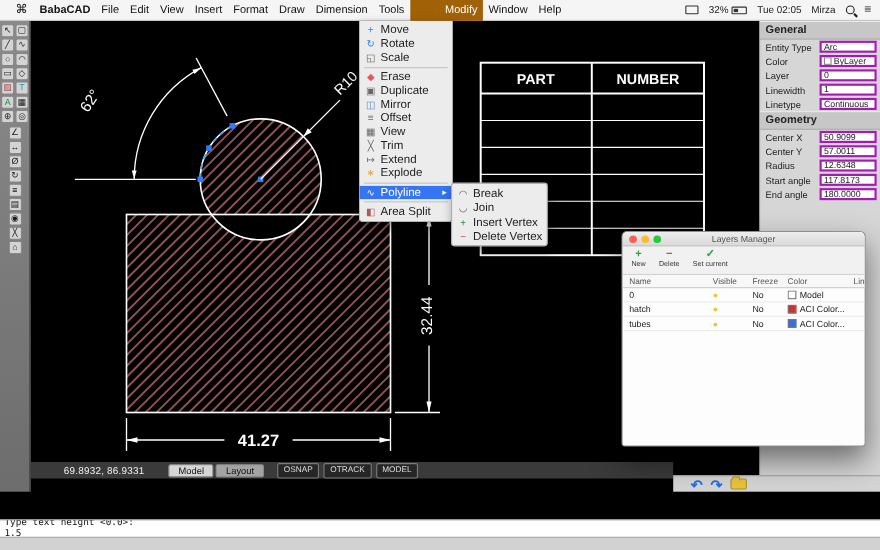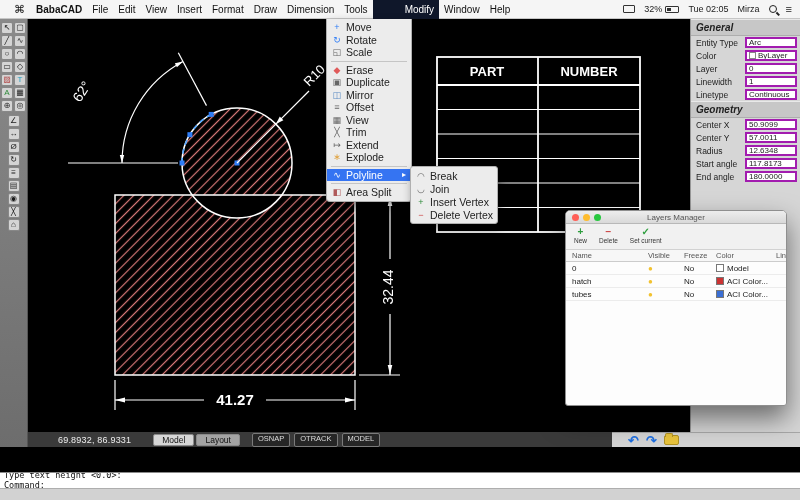--- a/index.html
+++ b/index.html
@@ -7,21 +7,21 @@
   body { font-family:"Liberation Sans",sans-serif; background:#000; position:relative; }
   .screen { position:absolute; inset:0; width:800px; height:500px; background:#000; }
 
   
   .menubar { position:absolute; left:0; top:0; width:800px; height:19px; background:#f5f5f5;
     border-bottom:1px solid #c6c6c6; display:flex; align-items:center; font-size:10px; color:#111;
     padding:0 8px; z-index:70; }
   .mb-item { padding:0 5px; height:19px; line-height:19px; white-space:nowrap; }
   .mb-apple { font-size:11px; padding:0 6px; }
   .mb-app { font-weight:bold; }
-  .mb-item.active { background:#0f172a; color:#fff;padding-left:32px; }
+  .mb-item.active { background:#a16207; color:#fff;padding-left:32px; }
   .mb-right { margin-left:auto; display:flex; align-items:center; gap:9px; font-size:9px; color:#222; }
   .display-ic { width:12px; height:8px; border:1px solid #333; border-radius:1px; display:inline-block; }
   .battery-wrap { display:flex; align-items:center; gap:3px; }
   .battery-ic { width:14px; height:7px; border:1px solid #333; border-radius:1px; position:relative; display:inline-block; }
   .battery-ic::after { content:""; position:absolute; left:1px; top:1px; bottom:1px; width:30%; background:#333; }
   .search-ic { width:8px; height:8px; border:1.5px solid #222; border-radius:50%; position:relative; display:inline-block; }
   .search-ic::after { content:""; position:absolute; width:4px; height:1.5px; background:#222; transform:rotate(45deg); left:6px; top:7px; }
   .list-ic { font-size:11px; }
 
   
@@ -34,21 +34,21 @@
 
   
   .canvas { position:absolute; left:28px; top:19px; width:662px; height:413px; background:#000; z-index:1; }
   .canvas svg { display:block; }
   .canvas text { fill:#fff; font-family:"Liberation Sans",sans-serif; }
 
   
   .props { position:absolute; left:690px; top:19px; width:110px; height:413px; background:#d6d6d6;
     border-left:1px solid #979797; font-size:8.5px; color:#222; z-index:5; }
   .props .sect { font-size:10px; font-weight:bold; padding:2px 5px; background:#c7c7c7;
-    border-top:1px solid #e9e9e9; border-bottom:1px solid #adadad;font-style:italic; }
+    border-top:1px solid #e9e9e9; border-bottom:1px solid #adadad; }
   .prow { display:flex; align-items:center; height:13px; padding:0 3px 0 5px; }
   .plabel { flex:1; white-space:nowrap; overflow:hidden; }
   .pval { width:52px; height:11px; background:#fff; border:2px solid #a21caf; font-size:8px;
     display:flex; align-items:center; gap:2px; padding:0 2px; overflow:hidden; white-space:nowrap; flex:none; }
   .swatch { width:7px; height:7px; border:1px solid #888; display:inline-block; flex:none; }
 
   
   .dropdown { position:absolute; left:326px; top:19px; width:86px; background:#ececec;
     border:1px solid #b0b0b0; border-top:none; border-radius:0 0 4px 4px;
     box-shadow:2px 4px 10px rgba(0,0,0,.4); z-index:80; font-size:10.5px; color:#222; padding:2px 0; }
@@ -78,21 +78,21 @@
   .lw-tool .ticon { font-size:10px; line-height:11px; font-weight:bold; }
   .lw-head, .lw-row { display:grid; grid-template-columns:76px 36px 32px 60px 1fr;
     align-items:center; padding-left:6px; }
   .lw-head { height:12px; font-size:7.5px; color:#555; background:#f7f7f7; border-bottom:1px solid #ccc; }
   .lw-row { height:13px; font-size:8px; color:#222; border-bottom:1px solid #ececec; }
   .bulb { color:#f2c230; font-size:8px; }
   .lcolor { display:flex; align-items:center; gap:3px; overflow:hidden; white-space:nowrap; }
   .lswatch { width:8px; height:8px; border:1px solid #777; flex:none; }
 
   
-  .statusbar { position:absolute; left:28px; top:432px; width:584px; height:15px; background:#3a3a3a;
+  .statusbar { position:absolute; left:28px; top:420px; width:584px; height:15px; background:#3a3a3a;
     display:flex; align-items:center; font-size:9px; color:#eee; padding-left:30px; z-index:12; }
   .sb-coords { letter-spacing:.2px; }
   .sb-tabs { display:flex; gap:2px; margin-left:22px; }
   .sb-tab { background:#d6d6d6; color:#111; padding:0 8px; height:12px; line-height:11px; font-size:8.5px;
     border:1px solid #8a8a8a; border-radius:2px; }
   .sb-tab.inactive { background:#a3a3a3; }
   .sb-toggles { display:flex; gap:4px; margin-left:12px; }
   .sb-toggle { background:#262626; border:1px solid #7a7a7a; color:#ddd; padding:0 5px; height:14px;
     line-height:10px; font-size:7.5px; border-radius:2px; }
   .statusbar-right { position:absolute; left:612px; top:432px; width:188px; height:15px; background:#d4d4d4;
@@ -449,17 +449,18 @@
     </span>
   </div>
   <div class="statusbar-right">
     <span class="undo-redo">↶</span>
     <span class="undo-redo">↷</span>
     <span class="folder-icon"></span>
   </div>
 
   <div class="console">
     <div class="cline">Type text height &lt;0.0&gt;:</div>
+    <div class="cline">1.5</div>
     <div class="cline">Command:</div>
   </div>
   <div class="bottom-strip"></div>
 
 </div>
 
 </body></html>

